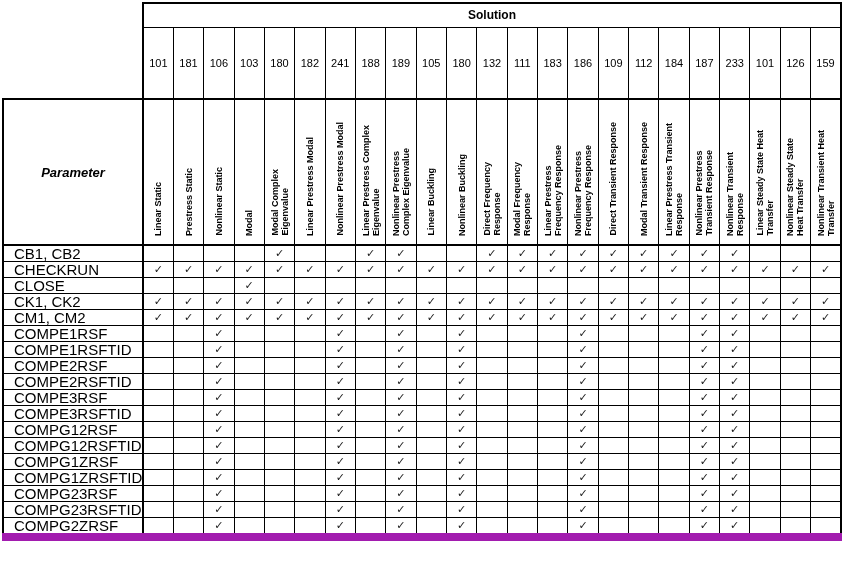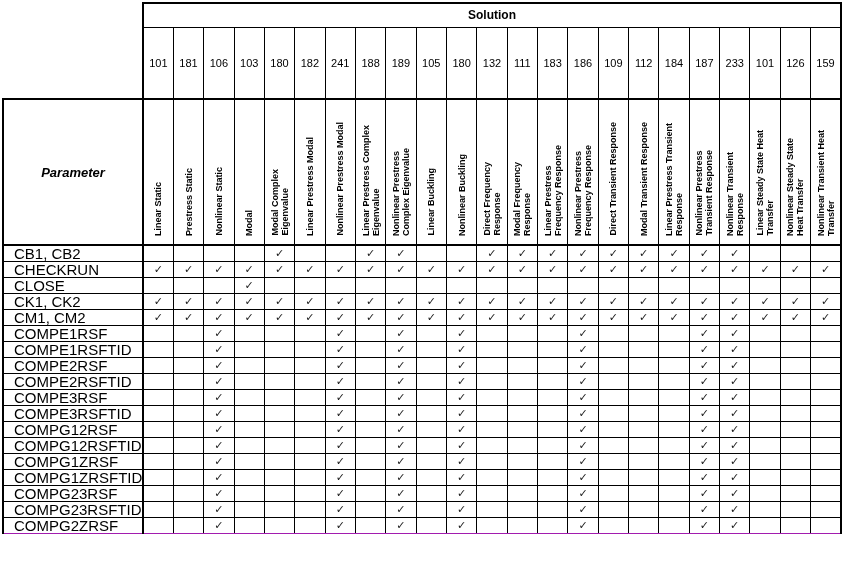--- a/index.html
+++ b/index.html
@@ -91,21 +91,21 @@
     border: 1px solid #000;
     height: 16px;
     line-height: 15px;
     text-align: center;
     vertical-align: middle;
     font-size: 11px;
     color: #1a1a1a;
     padding: 0;
   }
   .last-col { border-right: 2px solid #000 !important; }
-  tbody#tbody-data tr:last-child td { border-bottom: 1px solid #a21caf; }
+  tbody#tbody-data tr:last-child td { border-bottom: 8px solid #a21caf; }
   col.c-param { width: 140px; }
 </style>
 </head>
 <body>
 
 <div class="wrap">
   <table class="matrix" id="matrix">
     <colgroup id="cols">
       <col class="c-param">
     <col>

